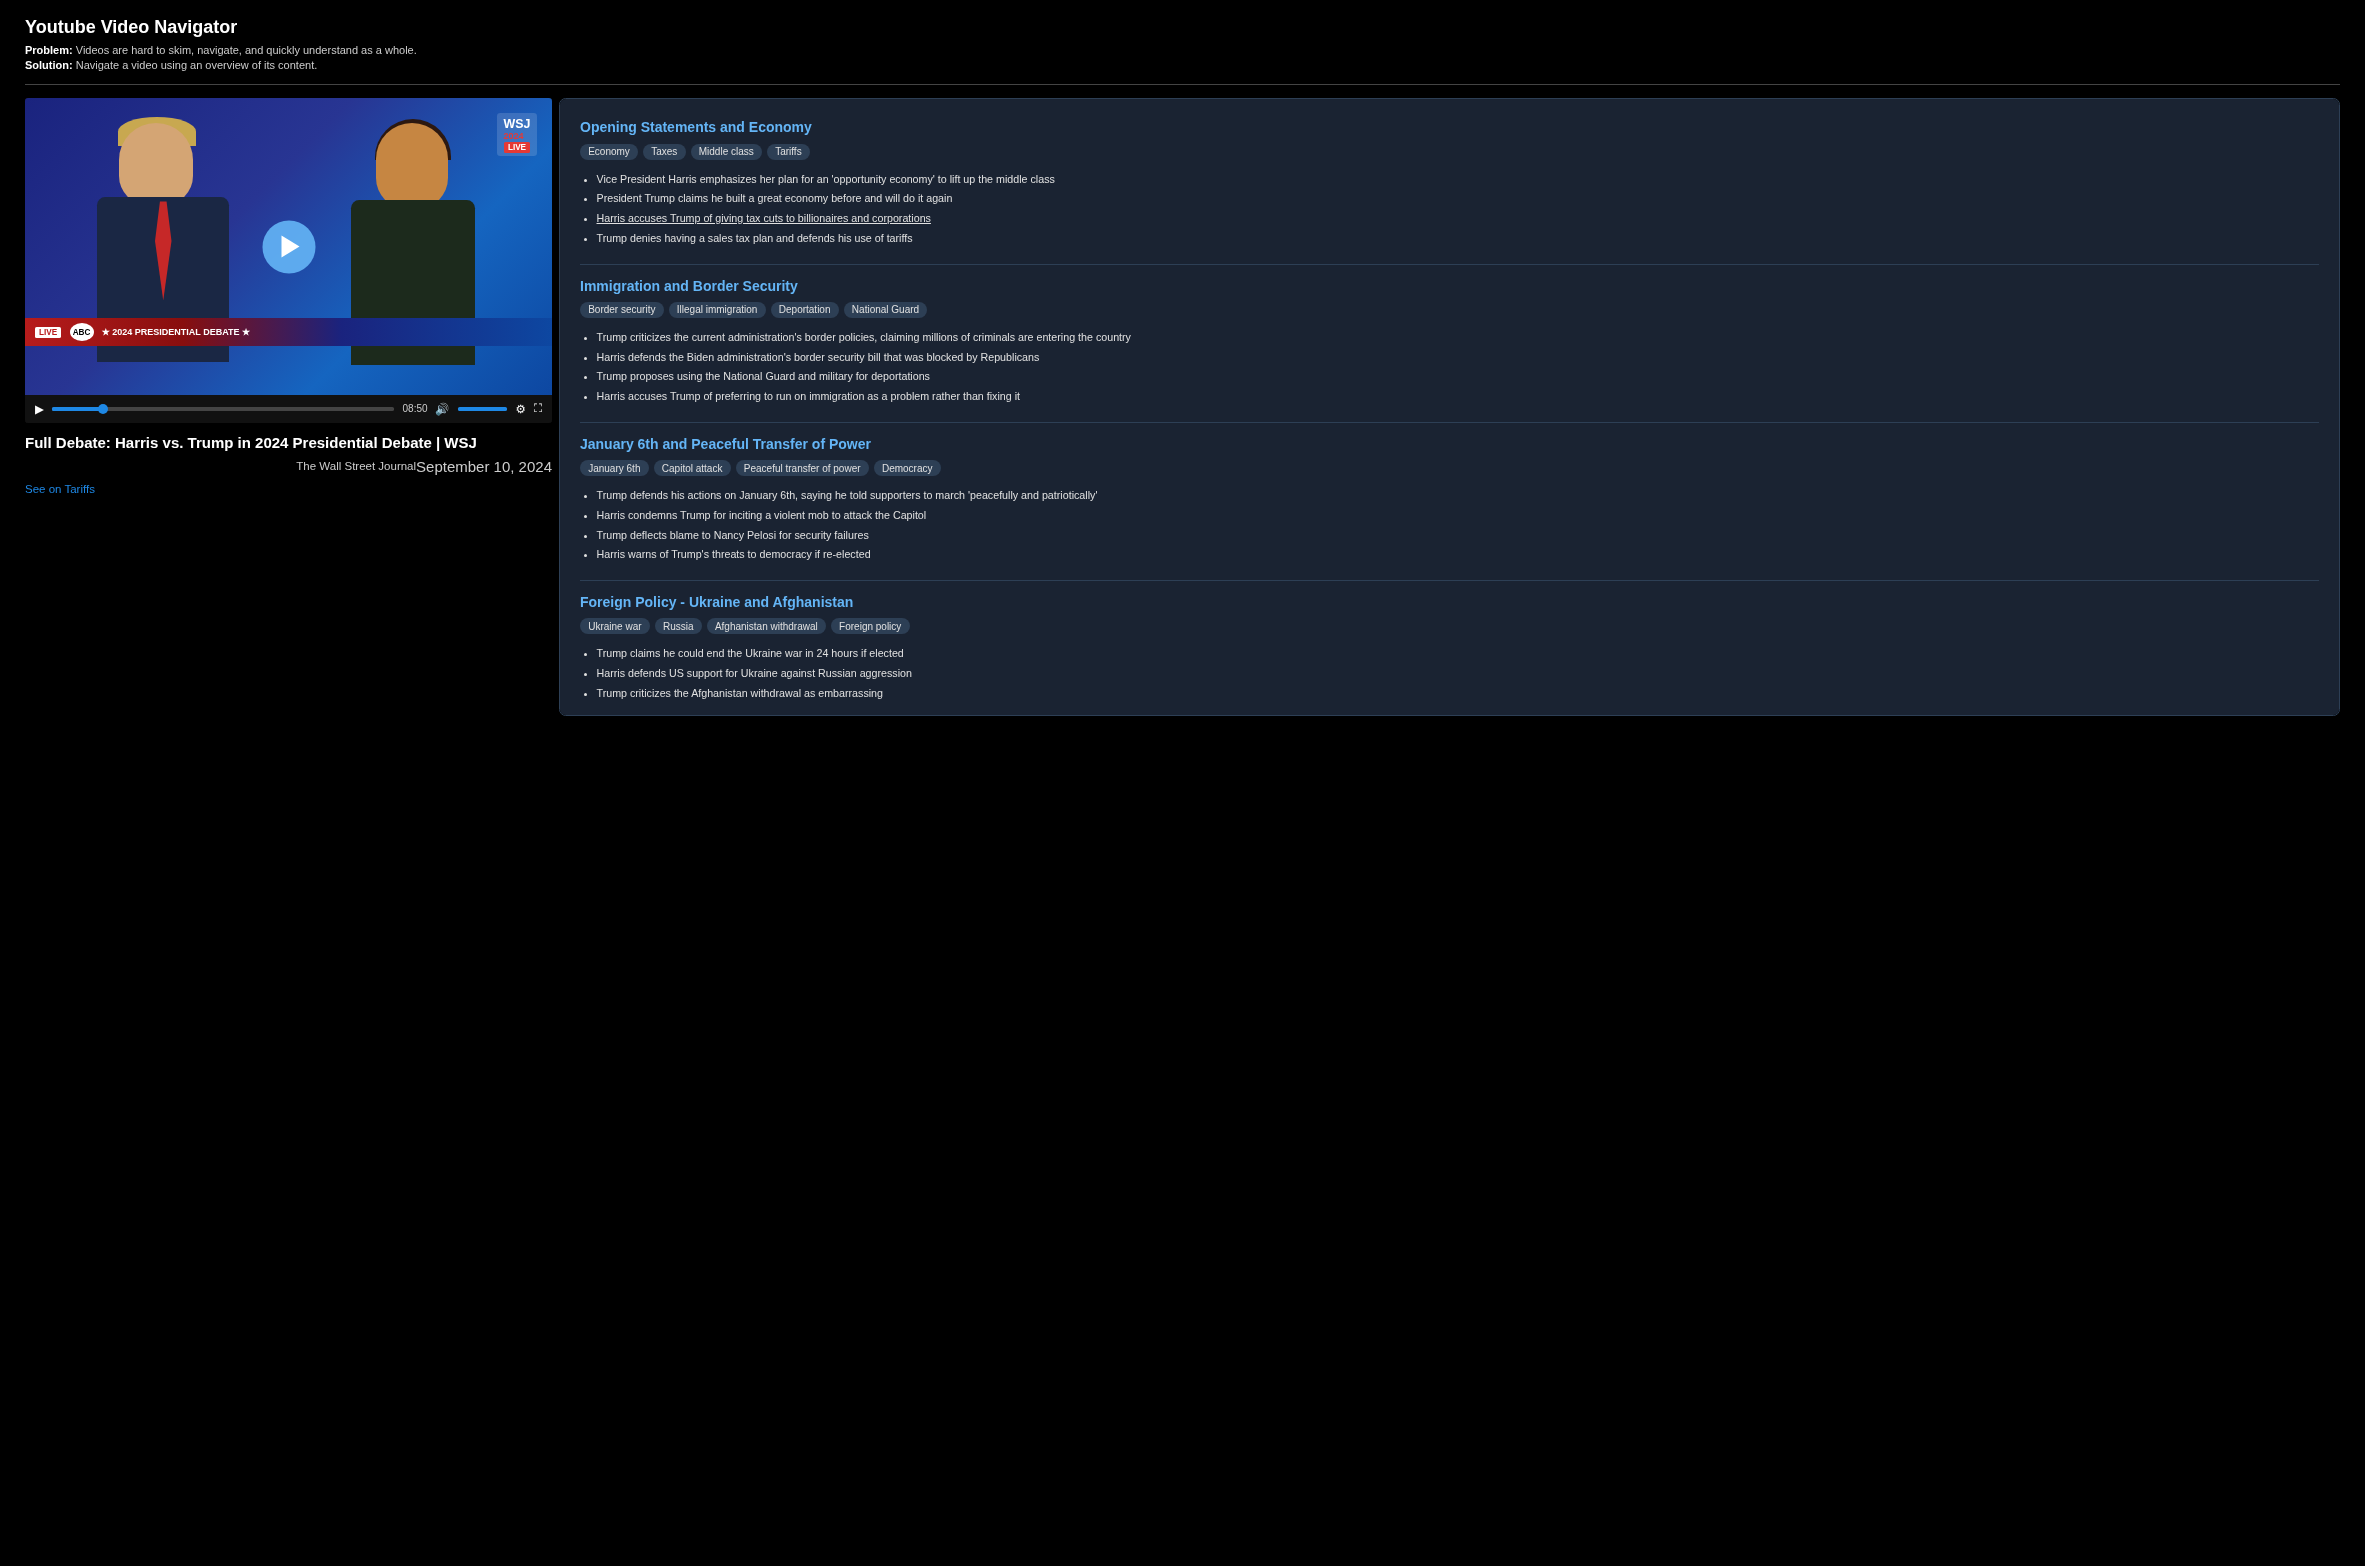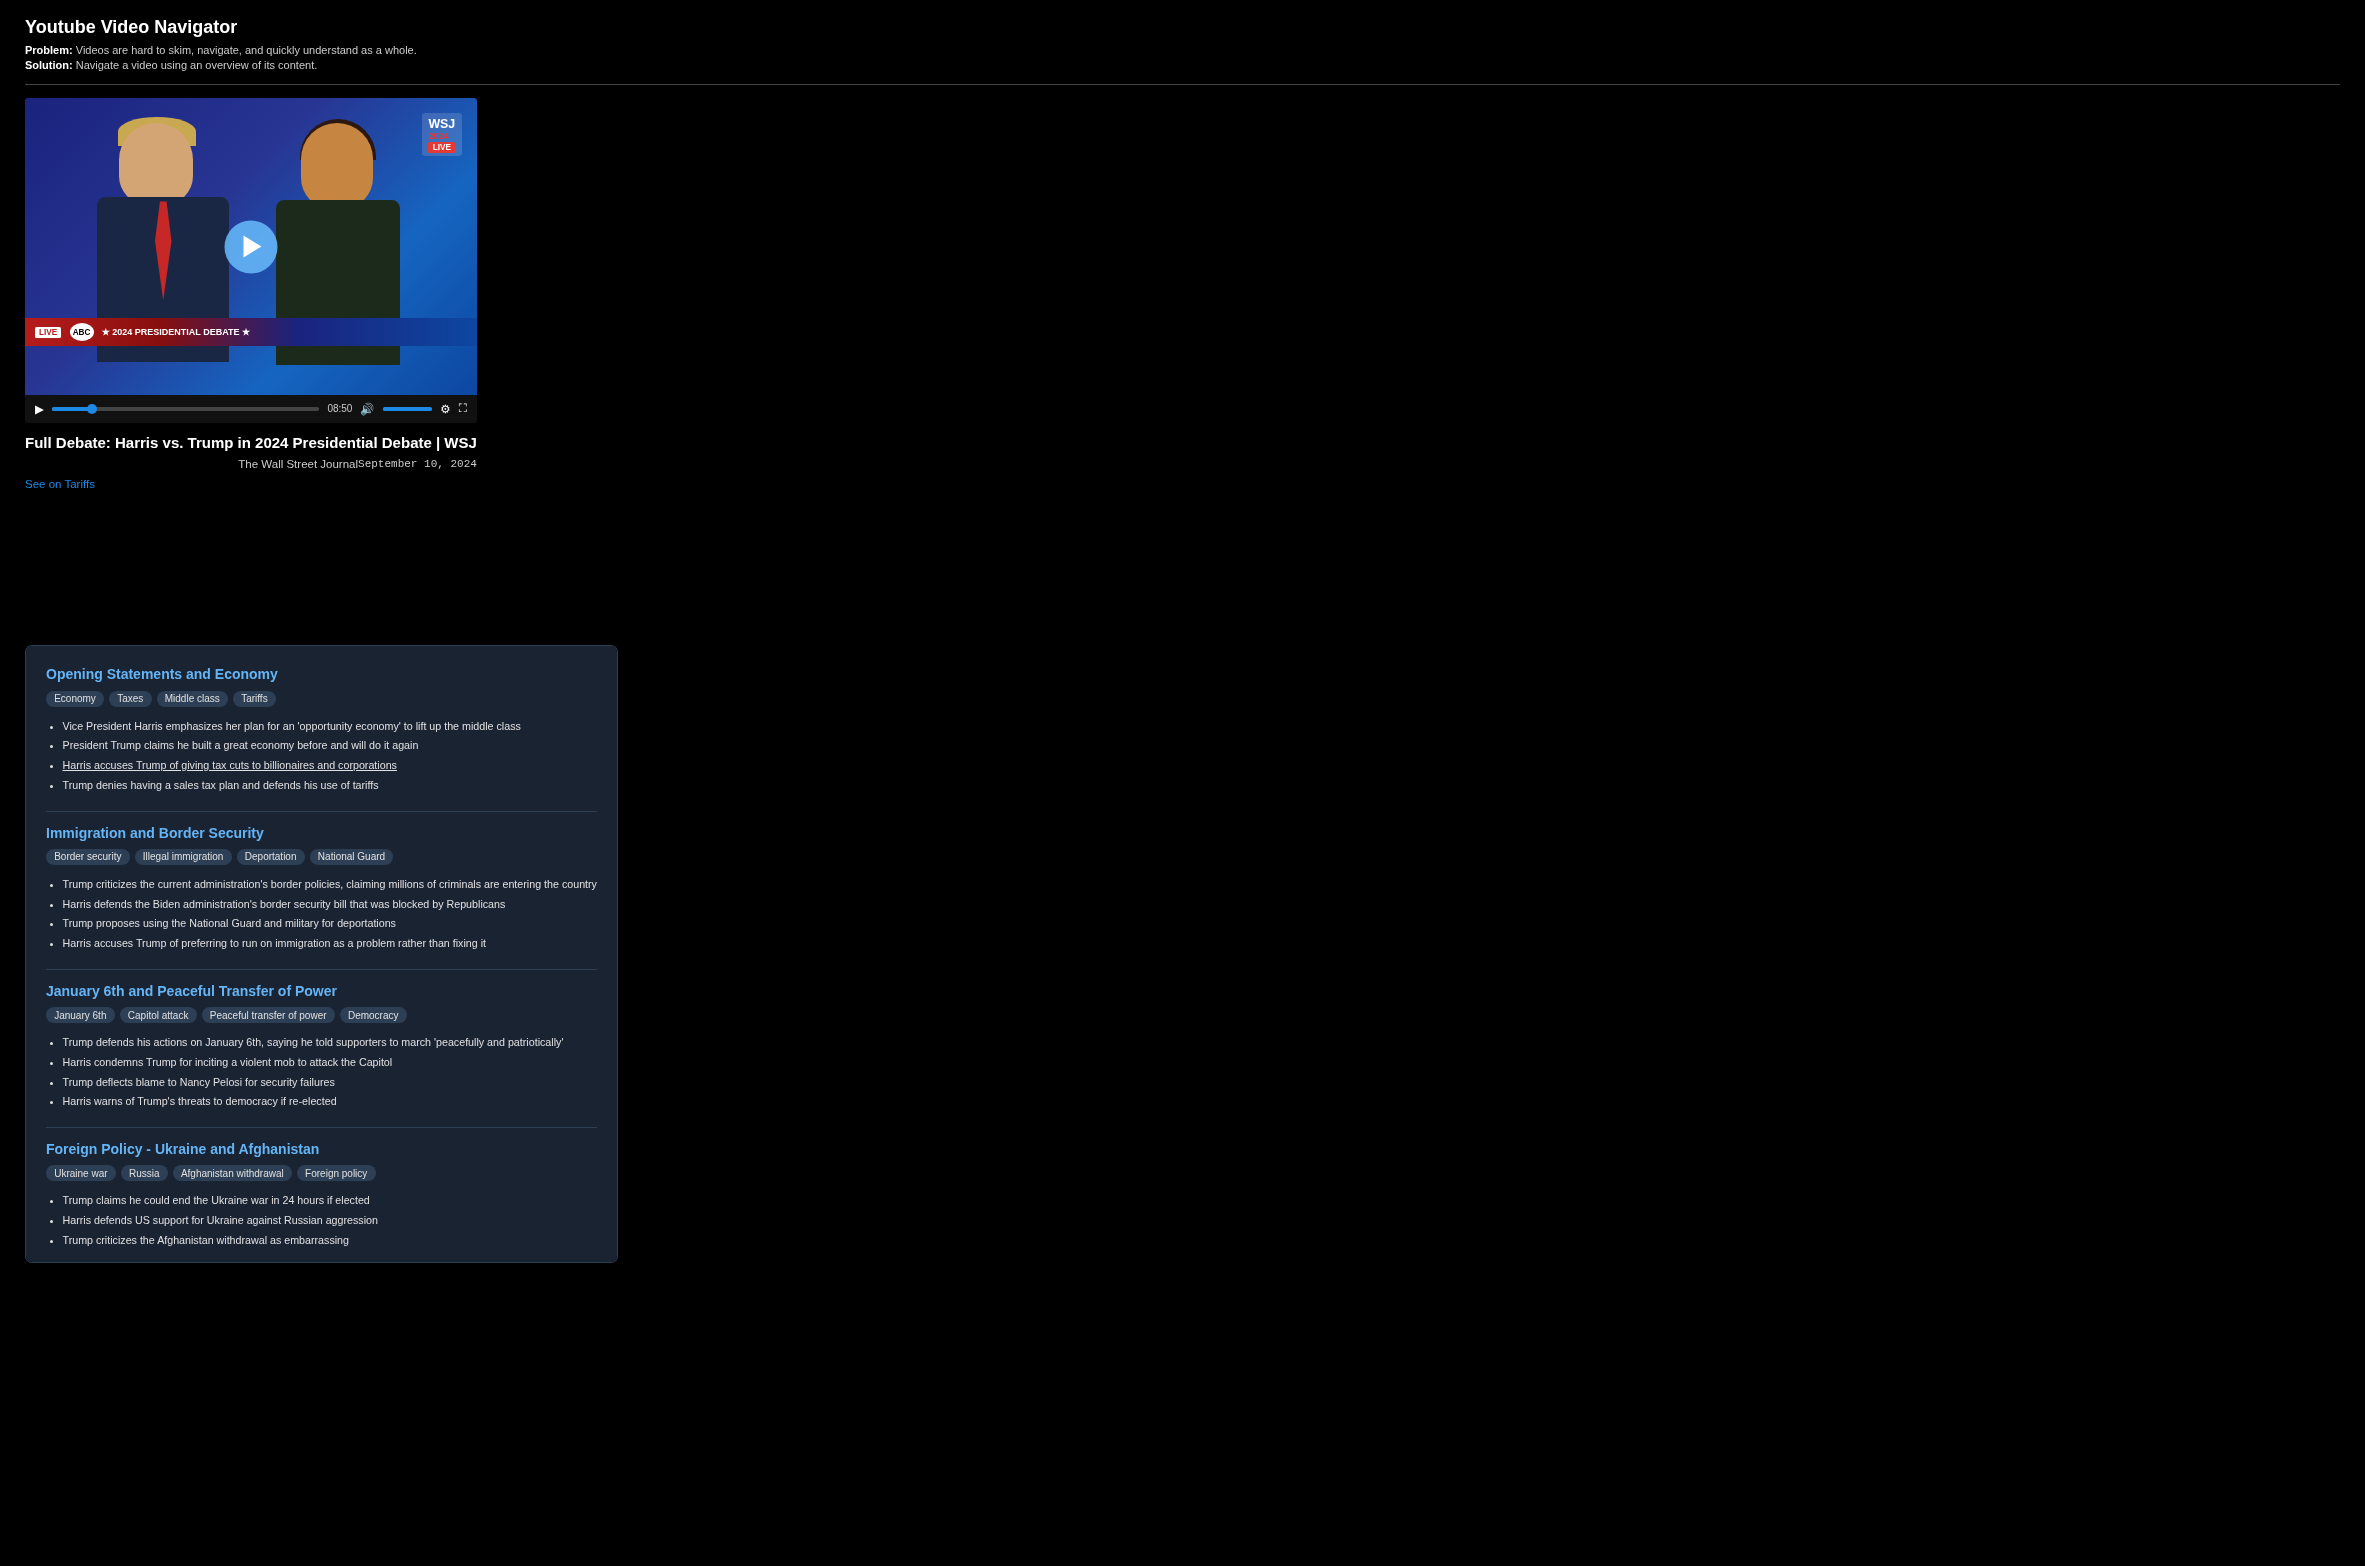--- a/index.html
+++ b/index.html
@@ -24,24 +24,23 @@
     .app-desc strong {
       color: #fff;
     }
     .divider {
       border: none;
       border-top: 0.8px solid #444;
       margin: 13px 0;
     }
     .main-layout {
       display: flex;
-      gap: 20px;
+      gap: 7px;
       align-items: flex-start;
       margin-top: 8.2px;
-      flex-direction: column;
     }
     
     .video-panel {
       flex: 0 0 527px;
       max-width: 527px;
     }
     .video-container {
       position: relative;
       width: 100%;
       background: #111;
@@ -302,23 +301,22 @@
       display: flex;
       justify-content: flex-end;
       align-items: center;
       margin-bottom: 5px;
     }
     .video-channel {
       font-size: 11.5px;
       color: #ccc;
     }
     .video-date {
-      font-size: 11px;
+      font-size: 15px;
       color: #ccc;
-      font-family: Liberation Mono, monospace;
     }
     .see-on-youtube {
       color: #1e88e5;
       font-size: 11.5px;
       text-decoration: none;
       cursor: pointer;
       margin-top: 3.3px;
       display: inline-block;
     }
 

